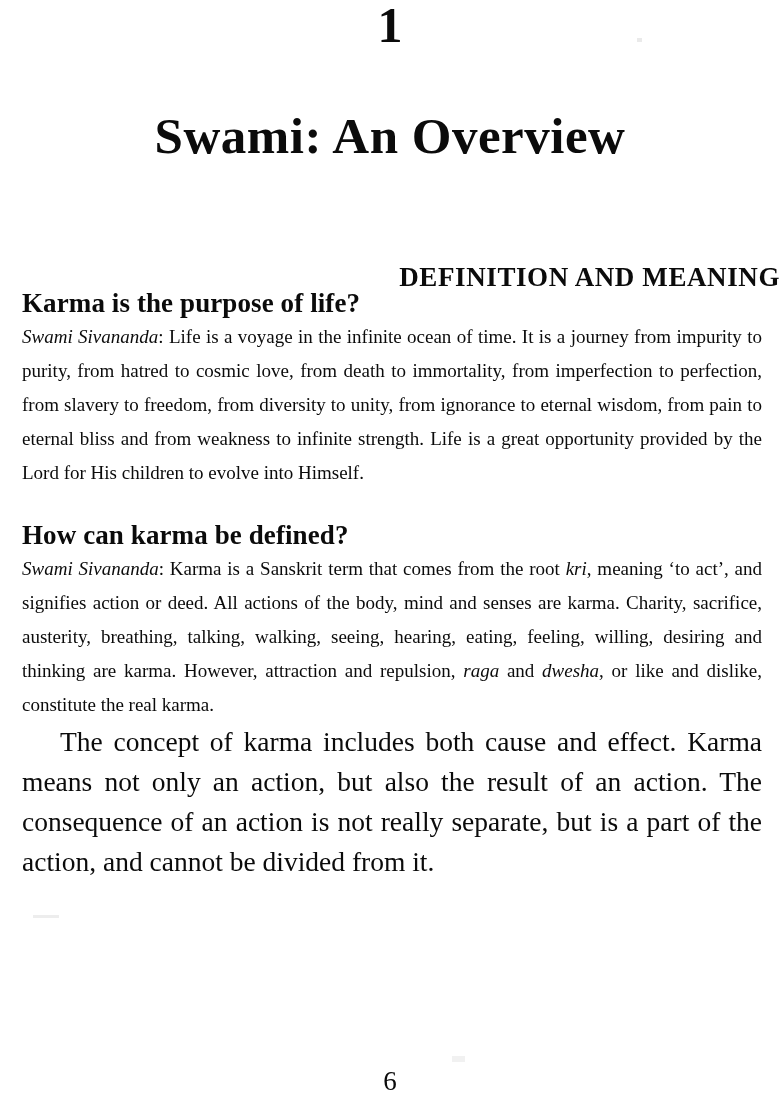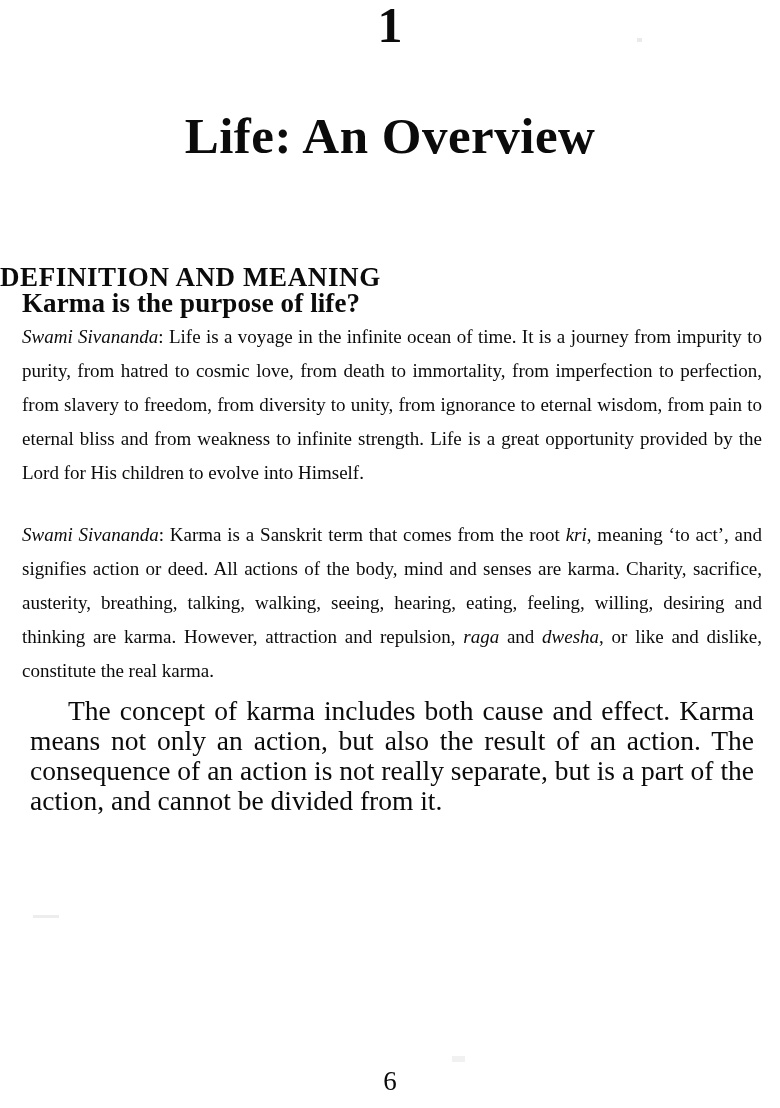--- a/index.html
+++ b/index.html
@@ -43,21 +43,21 @@
     font-weight: 700;
     letter-spacing: 0.5px;
   }
 
   
   .section-heading {
     position: absolute;
     top: 238px;
     left: 0;
     width: 780px;
-    text-align: left;
+    text-align: right;
     font-size: 27px;
     line-height: 34px;
     font-weight: 600;
     letter-spacing: 0.6px;
   }
 
   
   .body-col {
     position: absolute;
     left: 22px;
@@ -85,24 +85,24 @@
     word-spacing: 0px;
     -webkit-hyphens: none;
     hyphens: none;
   }
 
   .answer .speaker { font-style: italic; }
   .answer em { font-style: italic; }
 
   .para-indent {
     font-size: 27.5px;
-    line-height: 30px;
+    line-height: 40px;
     text-align: justify;
     text-align-last: left;
-    margin: 8px;
+    margin: 0;
     text-indent: 38px;
   }
 
   .gap-block { height: 22px; }
 
   
   .folio {
     position: absolute;
     bottom: 10px;
     left: 0;
@@ -122,34 +122,35 @@
   .sp2 { left: 452px; top: 1056px; width: 13px; height: 6px; opacity: .35; }
   .sp3 { left: 33px; top: 915px; width: 26px; height: 3px; opacity: .45; }
 </style>
 </head>
 <body>
 
 <div class="page">
 
   <div class="chapter-number">1</div>
 
-  <h1 class="chapter-title">Life: An Overview</h1>
+  <h1 class="chapter-title">Swami: An Overview</h1>
 
   <h2 class="section-heading">DEFINITION AND MEANING</h2>
 
   <div class="body-col">
 
     <div class="qa-block">
       <p class="question">Karma is the purpose of life?</p>
       <p class="answer"><span class="speaker">Swami Sivananda</span><span>: </span><span>Life is a voyage in the infinite ocean of time. It is a journey from impurity to purity, from hatred to cosmic love, from death to immortality, from imperfection to perfection, from slavery to freedom, from diversity to unity, from ignorance to eternal wisdom, from pain to eternal bliss and from weakness to infinite strength. Life is a great opportunity provided by the Lord for His children to evolve into Himself.</span></p>
     </div>
 
     <div class="gap-block"></div>
 
     <div class="qa-block">
+      <p class="question">How can karma be defined?</p>
       <p class="answer"><span class="speaker">Swami Sivananda</span><span>: </span><span>Karma is a Sanskrit term that comes from the root </span><em>kri</em><span>, meaning ‘to act’, and signifies action or deed. All actions of the body, mind and senses are karma. Charity, sacrifice, austerity, breathing, talking, walking, seeing, hearing, eating, feeling, willing, desiring and thinking are karma. However, attraction and repulsion, </span><em>raga</em><span> and </span><em>dwesha</em><span>, or like and dislike, constitute the real karma.</span></p>
 
       <p class="para-indent">The concept of karma includes both cause and effect. Karma means not only an action, but also the result of an action. The consequence of an action is not really separate, but is a part of the action, and cannot be divided from it.</p>
     </div>
 
   </div>
 
   <div class="folio">6</div>
 
   <div class="scan-speck sp1"></div>

